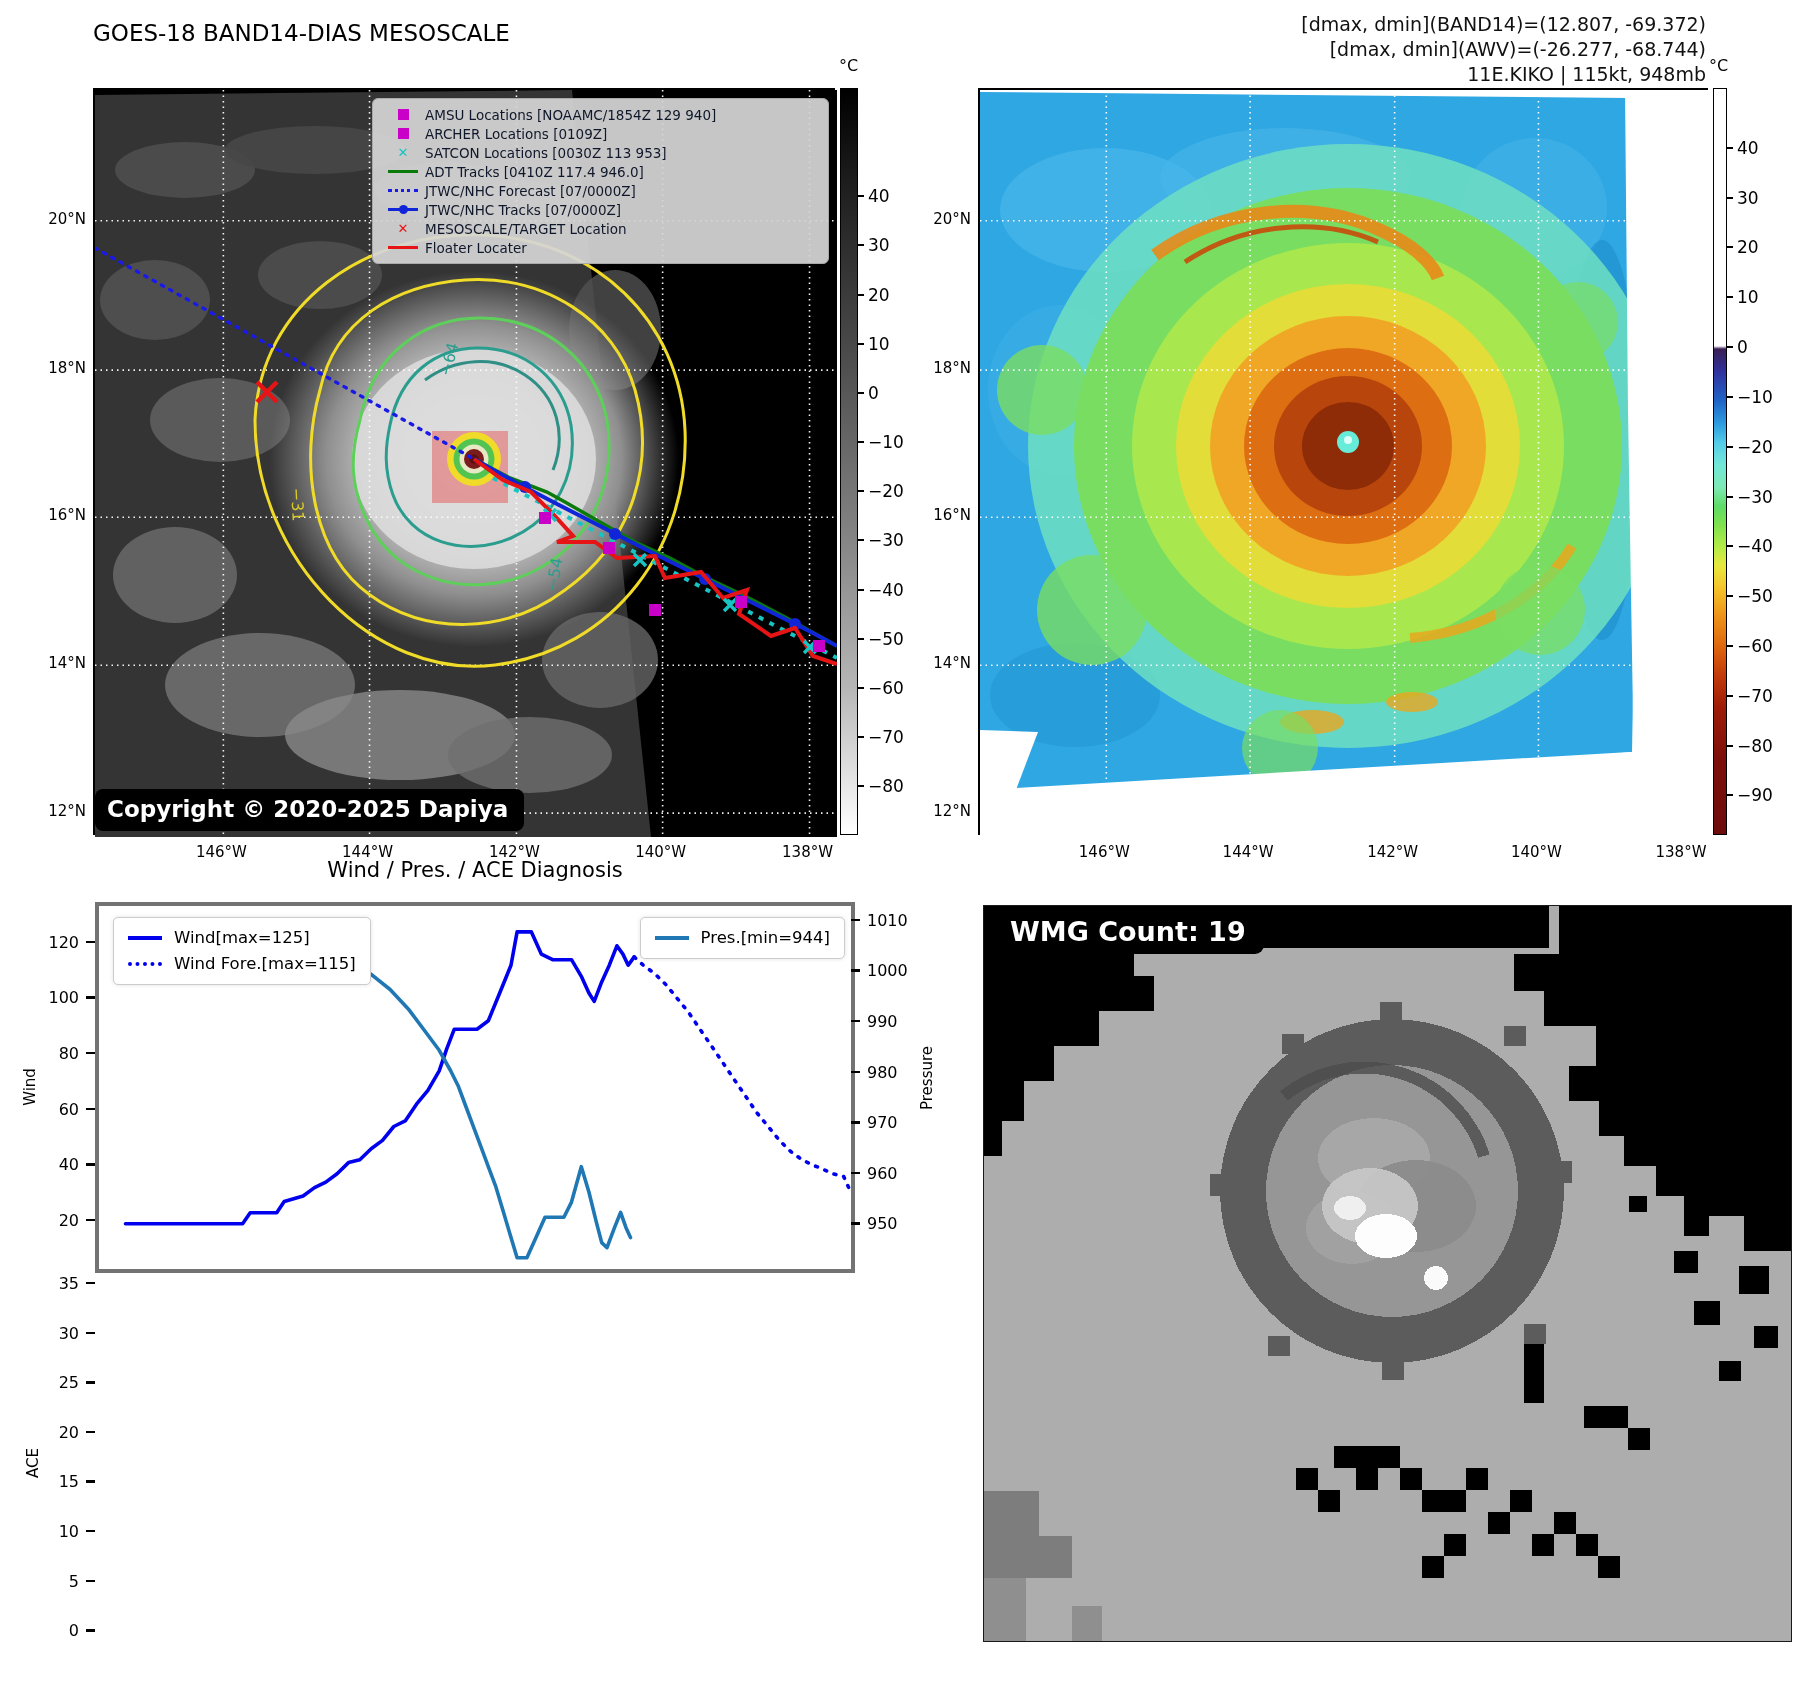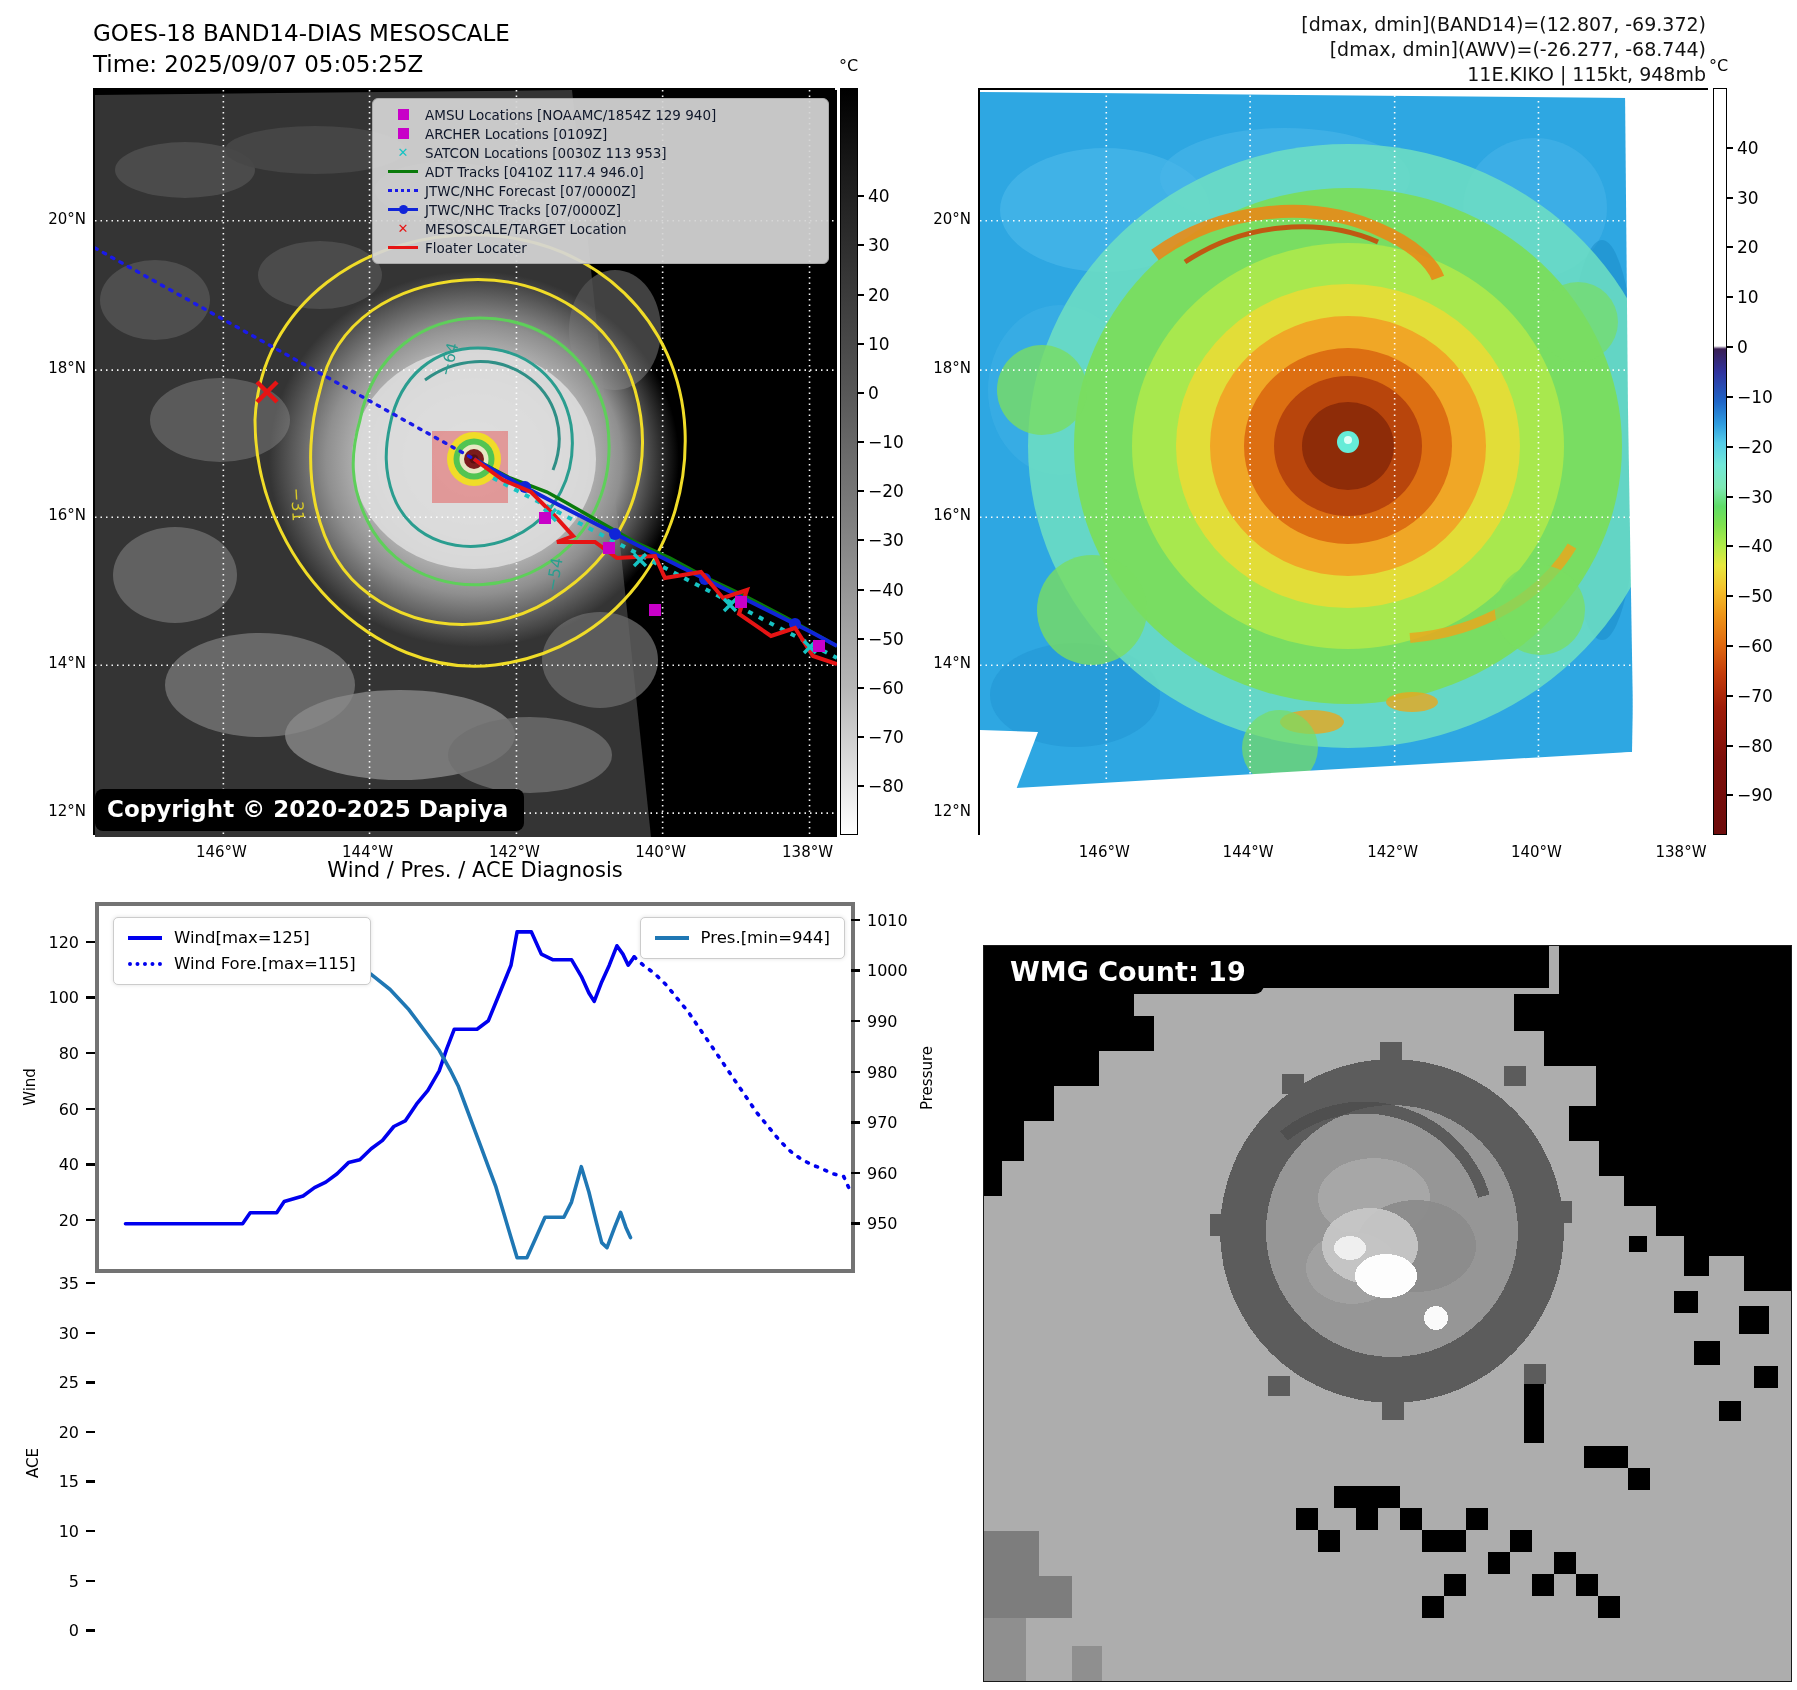--- a/index.html
+++ b/index.html
@@ -31,21 +31,20 @@
   .wmg-badge{position:absolute;left:12px;top:6px;background:#000;color:#fff;font-weight:bold;
       font-size:27px;padding:4px 18px 7px 14px;border-radius:9px;z-index:6;white-space:nowrap;}
 </style>
 </head>
 <body>
 
 <div class="page">
 
   <div class="abs map-title">
     <div>GOES-18 BAND14-DIAS MESOSCALE</div>
-    <div>Time: 2025/09/07 05:05:25Z</div>
   </div>
   <div class="abs header-right">
     <div>[dmax, dmin](BAND14)=(12.807, -69.372)</div>
     <div>[dmax, dmin](AWV)=(-26.277, -68.744)</div>
     <div>11E.KIKO | 115kt, 948mb</div>
   </div>
 
   <div class="abs map-frame" style="left:93px;top:88px;width:742px;height:747px;background:#000;">
     <svg id="leftMapSvg" width="742" height="747" viewBox="0 0 742 747" preserveAspectRatio="none" style="position:absolute;left:0;top:0;">
       <defs>
@@ -274,21 +273,21 @@
           <div class="sample" style="border-top: 4px solid rgb(31, 119, 180);"></div>
           <div>Pres.[min=944]</div>
         </div>
       </div>
   </div>
   <div class="abs axis-label" style="left:30px;top:1087px;">Wind</div>
   <div class="abs axis-label" style="left:927px;top:1078px;">Pressure</div>
 
   <div class="abs axis-label" style="left:33px;top:1463px;">ACE</div>
 
-  <div class="abs" style="left:983px;top:905px;width:807px;height:735px;border:1.5px solid #1a1a1a;box-sizing:content-box;background:#adadad;margin-top:40px;">
+  <div class="abs" style="left:983px;top:905px;width:807px;height:735px;border:1.5px solid #1a1a1a;box-sizing:content-box;background:#adadad;">
     <svg width="807" height="735" viewBox="0 0 807 735" style="position:absolute;left:0;top:0;" shape-rendering="crispEdges">
       <rect x="0" y="0" width="807" height="735" fill="#adadad"></rect>
       <g fill="#000">
         <rect x="25" y="0" width="540" height="42"></rect>
         <path d="M0,0 H190 V35 H150 V70 H170 V105 H115 V140 H70 V175 H40 V215 H18 V250 H0 Z"></path>
         <path d="M575,0 H807 V345 H760 V310 H725 V330 H700 V290 H672 V260 H640 V230 H615 V195 H585 V160 H612 V120 H560 V85 H530 V48 H575 Z"></path>
         <rect x="755" y="360" width="30" height="28"></rect>
           <rect x="710" y="395" width="26" height="24"></rect>
         <rect x="770" y="420" width="24" height="22"></rect>
           <rect x="735" y="455" width="22" height="20"></rect>

